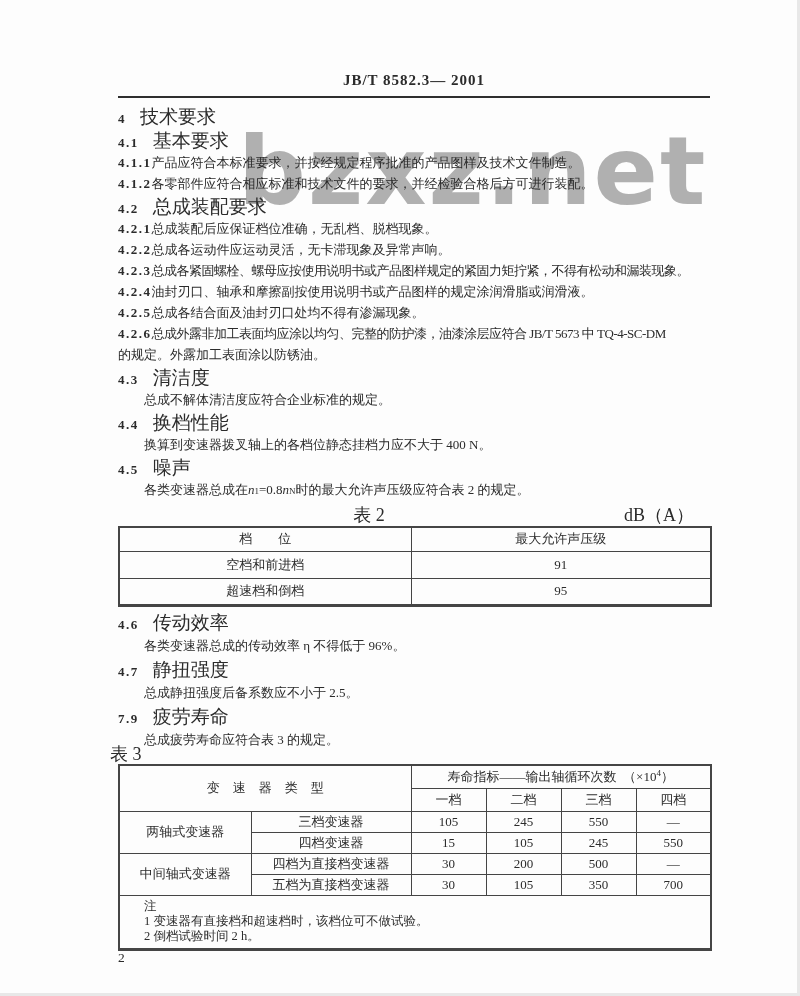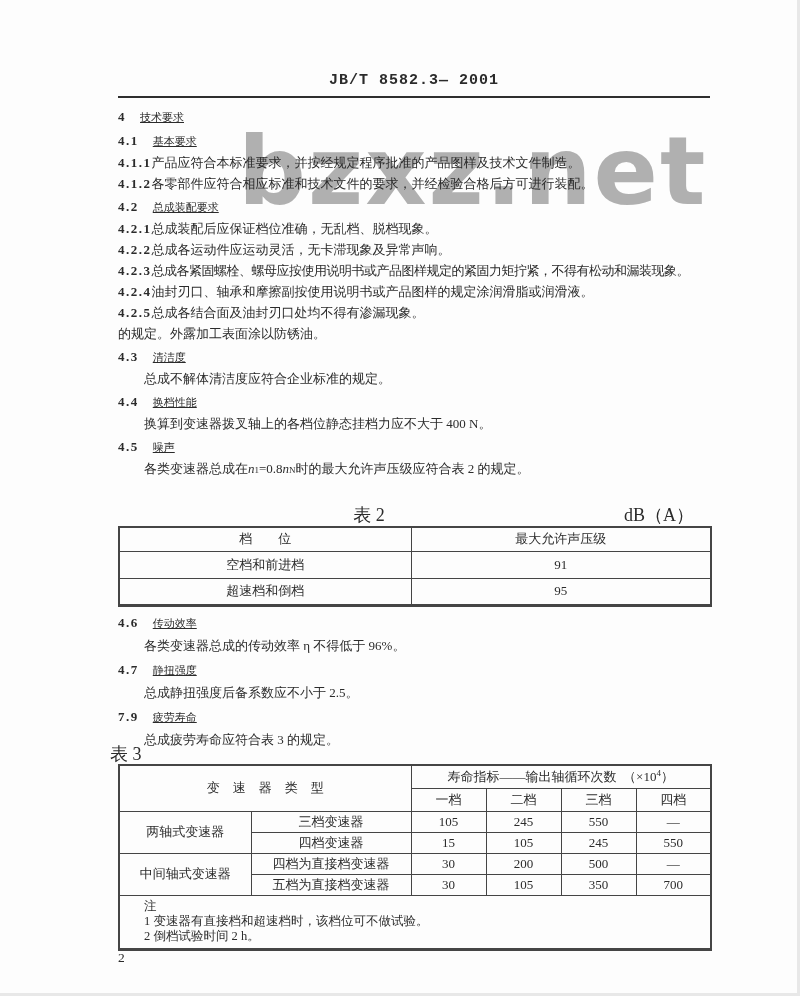--- a/index.html
+++ b/index.html
@@ -12,27 +12,27 @@
     color:#2b2b2b;
     box-shadow:inset -3px -3px 0 #e8e8e8;
   }
   .watermark{
     position:absolute;left:238px;top:116px;z-index:0;
     font-family:"DejaVu Sans","Liberation Sans",sans-serif;
     font-weight:bold;font-size:95px;letter-spacing:2px;
     color:#737373;opacity:0.55;user-select:none;
   }
   .layer{position:absolute;left:118px;width:592px;z-index:1;}
-  .doc-header{top:72px;text-align:center;font-family:Liberation Mono, monospace;}
+  .doc-header{top:72px;text-align:center;}
   .doc-header .title{font-weight:bold;font-size:15px;letter-spacing:1px;}
   .rule{margin-top:7px;border-top:2px solid #2e2e2e;height:0;}
   .line{display:flex;align-items:baseline;white-space:nowrap;}
   .sec{height:22px;line-height:22px;font-size:13.5px;}
   .sec .num{font-weight:bold;letter-spacing:1.5px;margin-right:14px;font-size:13px;}
-  .sec .ttl{font-family:"Liberation Sans","DejaVu Sans",sans-serif;font-size:11px;text-decoration:underline;}
+  .sec .ttl{font-family:"Liberation Sans","DejaVu Sans",sans-serif;font-size:19px;}
   .body-line{font-size:13px;}
   #groupA .body-line{height:21px;line-height:21px;}
   #groupB .body-line{height:23px;line-height:23px;}
   .body-line .num{font-weight:bold;letter-spacing:1.5px;}
   .mt2{margin-top:2px;}
   .indent{padding-left:26px;}
   .tight{letter-spacing:-0.5px;}
   sub,sup{font-size:9px;}
   .var{font-style:italic;}
   .caption-row{position:relative;height:20px;line-height:18px;font-size:18px;}
@@ -100,20 +100,24 @@
     </div>
     <div class="line body-line">
       <span class="num">4.2.4</span>
       <span class="txt">油封刃口、轴承和摩擦副按使用说明书或产品图样的规定涂润滑脂或润滑液。</span>
     </div>
     <div class="line body-line">
       <span class="num">4.2.5</span>
       <span class="txt">总成各结合面及油封刃口处均不得有渗漏现象。</span>
     </div>
     <div class="line body-line">
+      <span class="num">4.2.6</span>
+      <span class="txt tight">总成外露非加工表面均应涂以均匀、完整的防护漆，油漆涂层应符合 JB/T 5673 中 TQ-4-SC-DM</span>
+    </div>
+    <div class="line body-line">
       <span class="txt">的规定。外露加工表面涂以防锈油。</span>
     </div>
     <div class="line sec mt2">
       <span class="num">4.3</span>
       <span class="ttl">清洁度</span>
     </div>
     <div class="line body-line indent">
       <span class="txt">总成不解体清洁度应符合企业标准的规定。</span>
     </div>
     <div class="line sec mt2">

